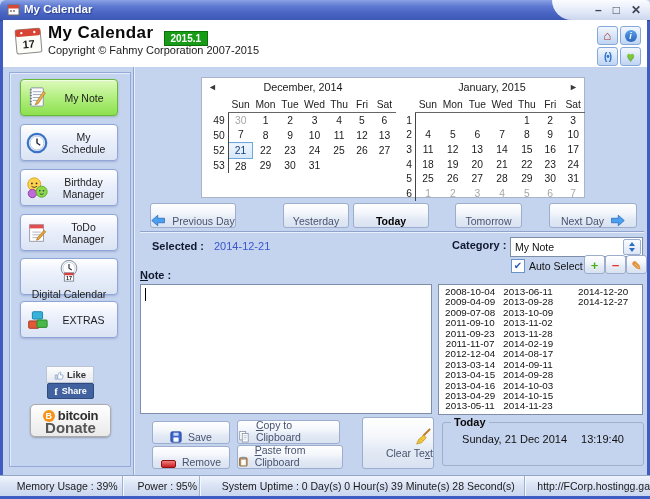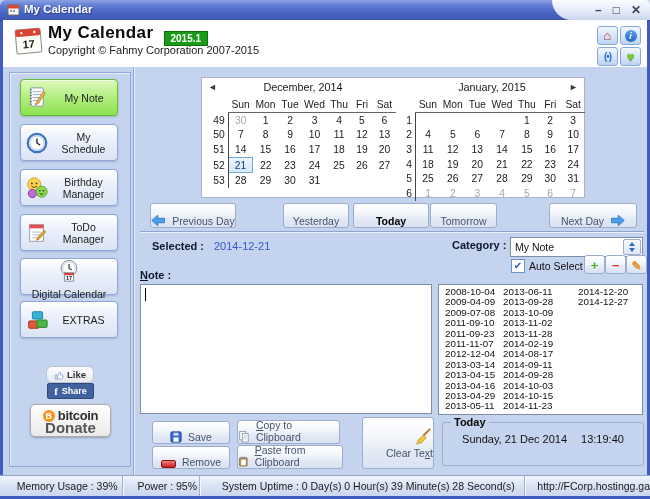--- a/index.html
+++ b/index.html
@@ -48,21 +48,21 @@
     border:1px solid #8ea6d8;border-radius:4px;font-size:10.5px;color:#1c1c1c;cursor:pointer;
     box-shadow:inset 0 1px 0 #fff,0 1px 2px rgba(60,80,140,.25);}
   .side-btn.active{background:linear-gradient(180deg,#ddf9bd,#b4ef82 48%,#8ce04e);
     border:1px solid #67b93a;box-shadow:inset 0 1px 0 #f0ffe0,0 1px 2px rgba(60,120,40,.3);}
   .side-btn svg{flex:0 0 auto;}
   .side-btn .lbl{flex:1;text-align:center;}
 
   
   #like-btn{left:46px;top:366px;width:46px;height:15px;display:flex;align-items:center;gap:3px;
     justify-content:center;background:linear-gradient(#fdfdfd,#e6e9f0);border:1px solid #bcc3d2;
-    border-radius:6px;font-size:9.5px;font-weight:bold;color:#333;cursor:pointer;}
+    border-radius:0;font-size:9.5px;font-weight:bold;color:#333;cursor:pointer;}
   #share-btn{left:47px;top:383px;width:45px;height:14px;display:flex;align-items:center;gap:4px;
     justify-content:center;background:#41619f;border:1px solid #2e4a80;border-radius:2px;
     font-size:9px;font-weight:bold;color:#fff;cursor:pointer;}
   #share-btn .f{font-family:"Liberation Serif",serif;font-size:11px;line-height:9px;}
   #bitcoin-btn{left:30px;top:404px;width:79px;height:31px;background:linear-gradient(#ffffff,#eaeaea);
     border:1px solid #ababab;border-radius:5px;cursor:pointer;display:flex;flex-direction:column;
     align-items:center;justify-content:center;box-shadow:0 1px 2px rgba(0,0,0,.25);}
   #bitcoin-btn .row1{display:flex;align-items:center;gap:3px;}
   .btc-circle{width:12px;height:12px;border-radius:50%;background:#f7931a;color:#fff;font-size:9px;
     font-weight:bold;display:flex;align-items:center;justify-content:center;}
@@ -115,21 +115,21 @@
   .glyph-plus{color:#4aae1e;text-shadow:0 1px 0 #fff;}
   .glyph-minus{color:#e03838;text-shadow:0 1px 0 #fff;}
   .glyph-pencil{color:#e09030;font-size:12px;}
 
   
   #note-area{left:140px;top:284px;width:292px;height:130px;background:#fff;border:1px solid #7e8da8;
     box-sizing:border-box;resize:none;font-family:"Liberation Sans",sans-serif;font-size:11px;padding:2px 4px;outline:none;}
   #note-caret{left:145px;top:288px;width:1px;height:13px;background:#000;}
   #dates-list{left:438px;top:284px;width:205px;height:131px;background:#fff;border:1px solid #7e8da8;
     box-sizing:border-box;overflow:hidden;}
-  .dates-col{position:absolute;top:2px;font-size:9.8px;line-height:10.4px;color:#111;}
+  .dates-col{position:absolute;top:2px;font-size:9.8px;line-height:10.4px;color:#111;text-align:center;}
   .dates-col div{cursor:pointer;}
   #dcol1{left:6px;} #dcol2{left:64px;} #dcol3{left:127px;margin-left:12px;}
 
   
   #clear-btn{flex-direction:column;gap:2px;}
   fieldset#today-box{position:absolute;left:442px;top:416px;width:202px;height:50px;margin:0;
     border:1px solid #a0b0ca;border-radius:3px;padding:0;box-sizing:border-box;}
   #today-box legend{font-size:11px;font-weight:bold;color:#0a0a0a;margin-left:8px;padding:0 3px;}
   #today-line{display:flex;justify-content:center;gap:14px;font-size:11px;color:#111;margin-top:5px;}
 
@@ -312,30 +312,20 @@
               <td class="wk">50</td>
               <td>7</td>
               <td>8</td>
               <td>9</td>
               <td>10</td>
               <td>11</td>
               <td>12</td>
               <td>13</td>
             </tr>
             <tr>
-              <td class="wk">51</td>
-              <td>14</td>
-              <td>15</td>
-              <td>16</td>
-              <td>17</td>
-              <td>18</td>
-              <td>19</td>
-              <td>20</td>
-            </tr>
-            <tr>
               <td class="wk">52</td>
               <td class="selected">21</td>
               <td>22</td>
               <td>23</td>
               <td>24</td>
               <td>25</td>
               <td>26</td>
               <td>27</td>
             </tr>
             <tr>
@@ -435,21 +425,21 @@
       <path d="M9 1 L1 8 l8 7 V11 h9 V5 H9 Z" fill="#4aa0f0" stroke="#2a68b8" stroke-width="1"></path>
     </svg>
     <span>Previous Day</span>
   </div>
   <div class="abs btn nav-btn" style="left:283px;width:64px;">
     <span>Yesterday</span>
   </div>
   <div class="abs btn nav-btn" style="left:353px;width:74px;">
     <span class="bold-black">Today</span>
   </div>
-  <div class="abs btn nav-btn" style="left:430px;width:65px;">
+  <div class="abs btn nav-btn" style="left:455px;width:65px;">
     <span>Tomorrow</span>
   </div>
   <div class="abs btn nav-btn" style="left:549px;width:86px;">
     <span>Next Day</span>
     <svg width="15" height="13" viewBox="0 0 20 16">
       <path d="M11 1 l8 7 -8 7 V11 H2 V5 h9 Z" fill="#4aa0f0" stroke="#2a68b8" stroke-width="1"></path>
     </svg>
   </div>
 
   <div id="hr-div" class="abs"></div>

